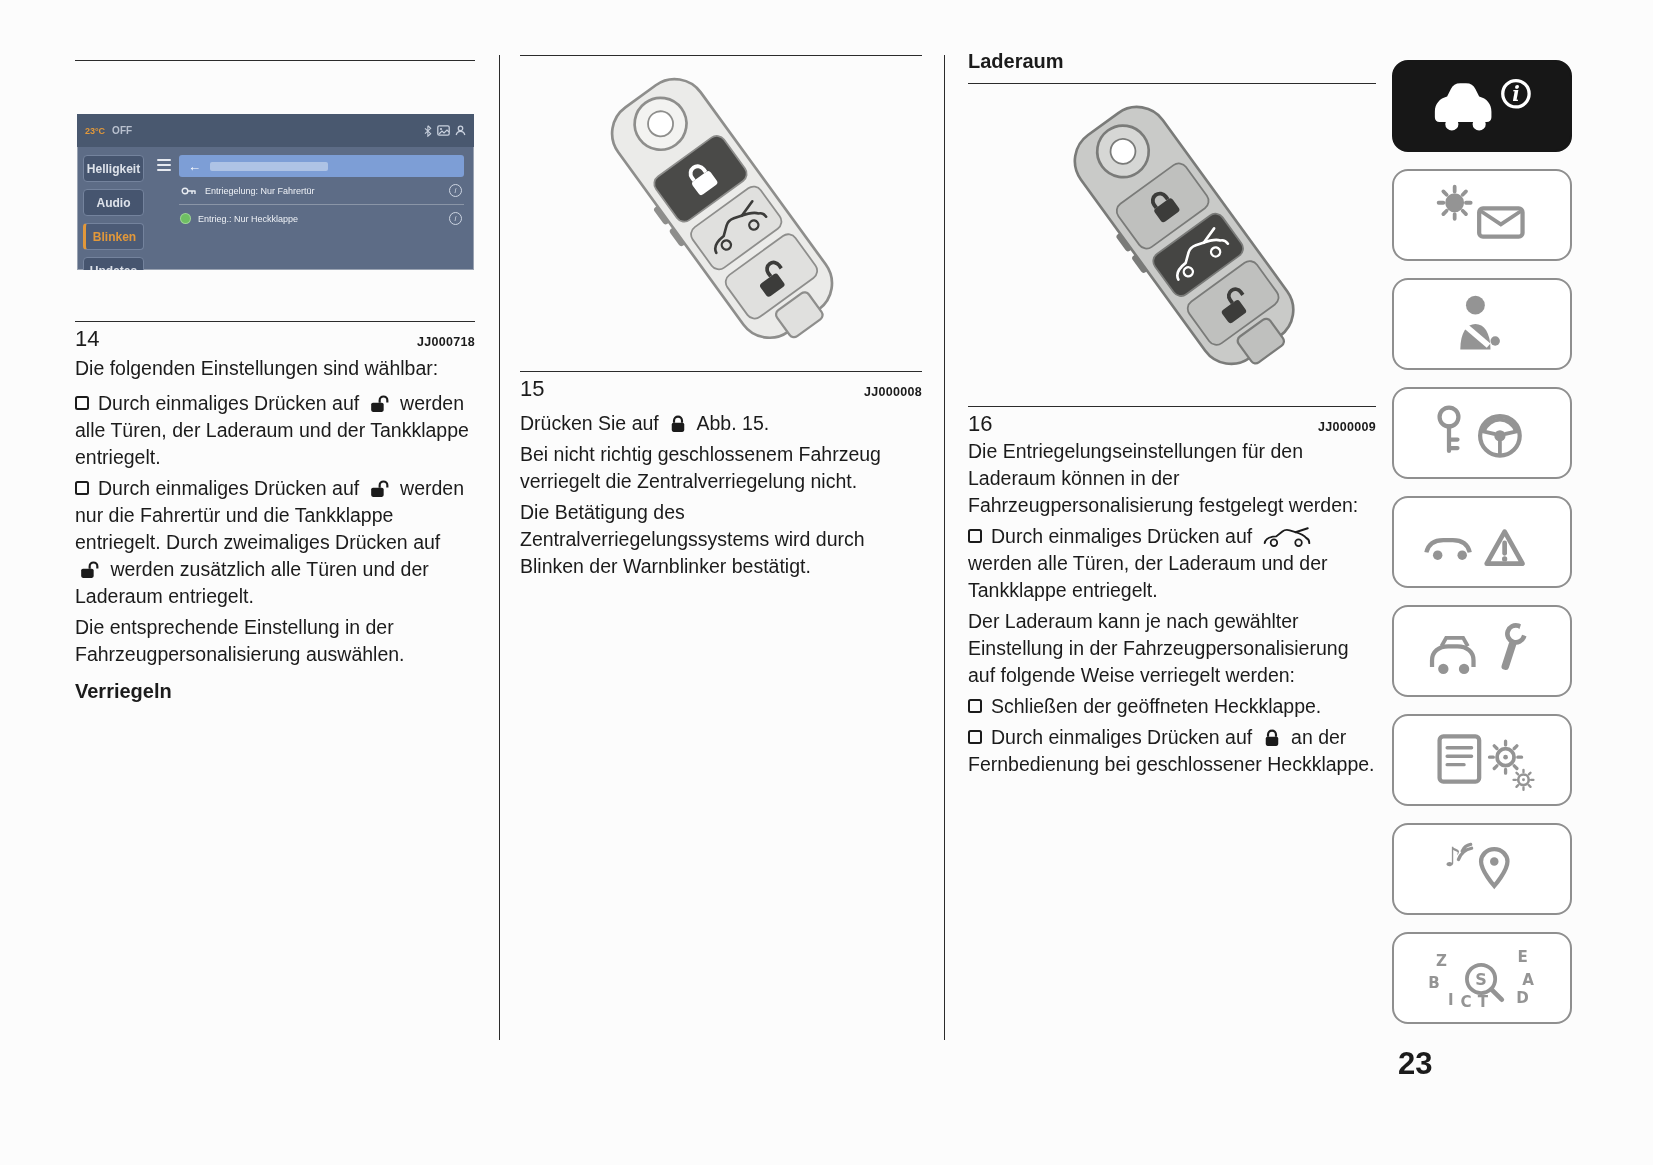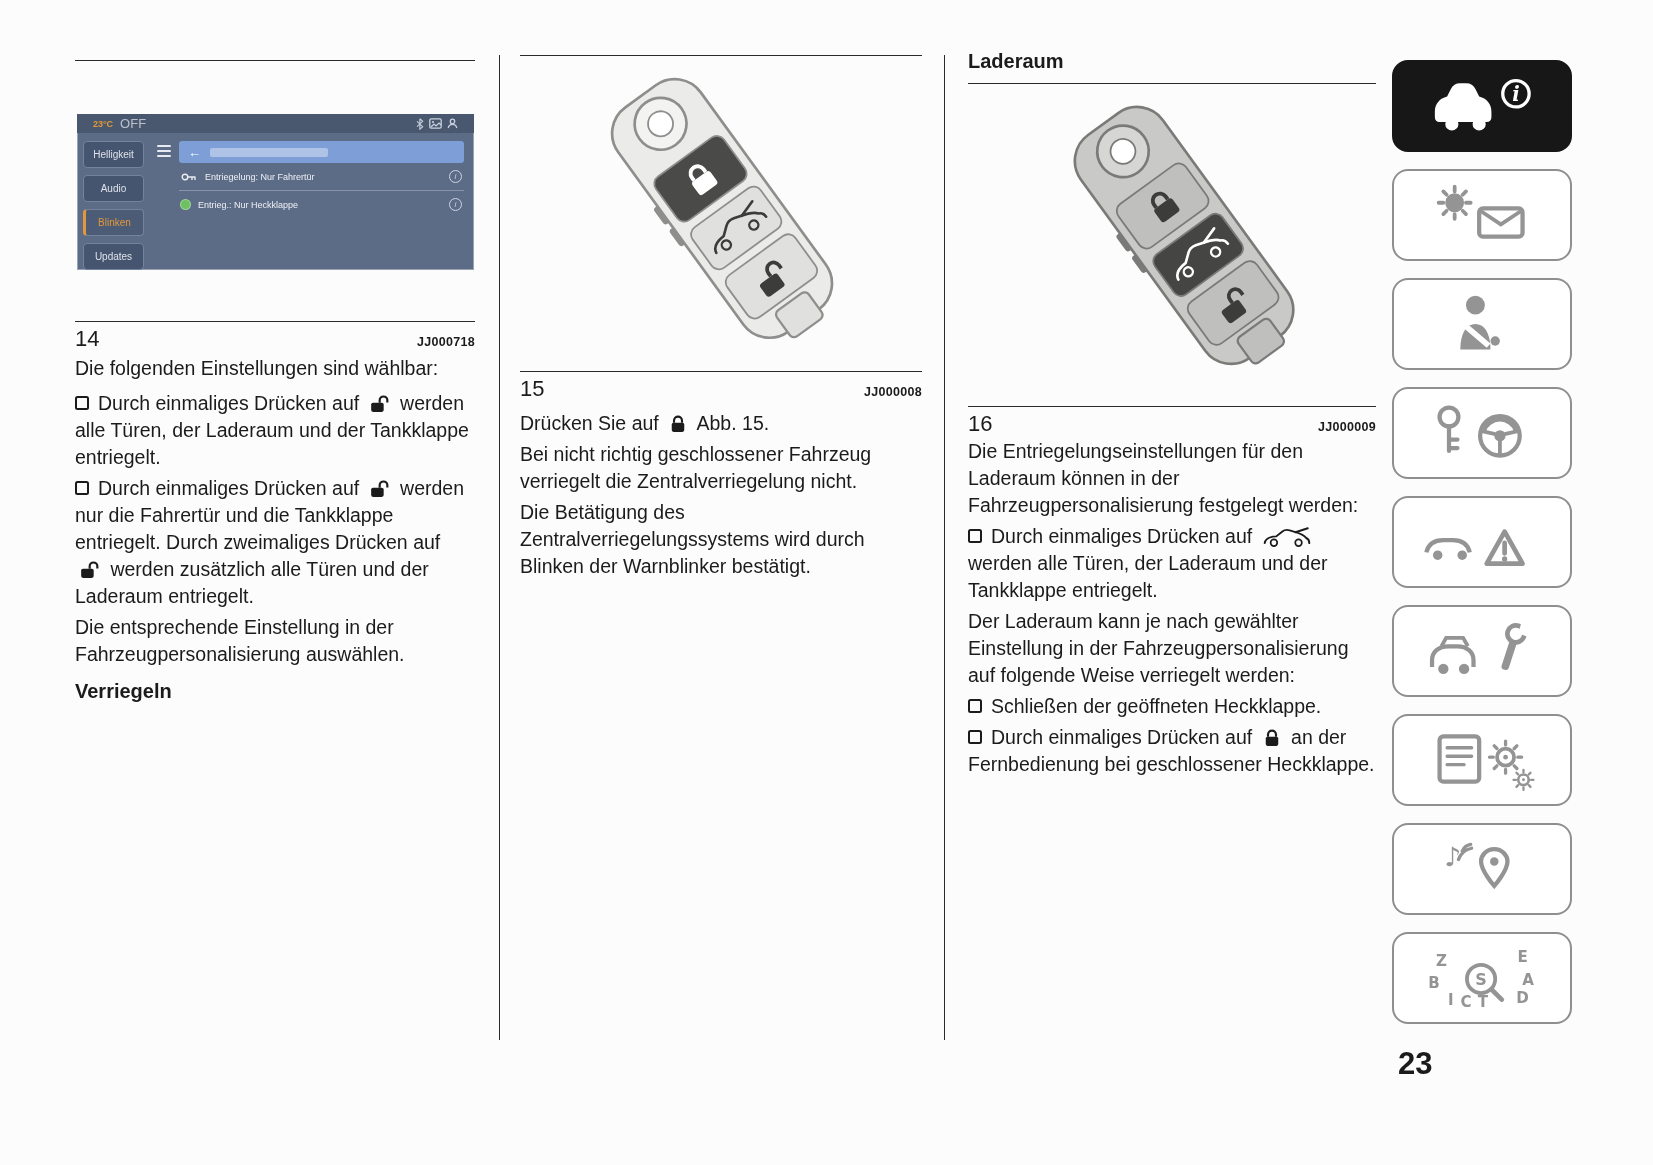--- a/index.html
+++ b/index.html
@@ -27,28 +27,28 @@
   .sq{display:inline-block;width:10px;height:10px;border:2px solid #1b1b1b;border-radius:2.5px;
       margin-right:9px;vertical-align:0;}
   .ti{display:inline-block;vertical-align:-4px;margin:0 4px;}
   .ti svg{display:block;color:#1b1b1b;}
 
   .colheading{font-size:20px;font-weight:bold;}
 
   
   .shot{position:absolute;left:2px;width:397px;height:156px;background:#5d6c86;overflow:hidden;
         box-shadow:0 0 0 1px #9aa3b2 inset;}
-  .shot-top{height:19px;background:#49586f;display:flex;align-items:center;padding:0 16px;gap:7px;justify-content:center;}
+  .shot-top{height:33px;background:#49586f;display:flex;align-items:center;padding:0 8px;gap:7px;justify-content:center;}
   .shot-temp{color:#e2983a;font-size:9px;font-weight:bold;}
-  .shot-off{color:#b9c1cf;font-size:13px;}
+  .shot-off{color:#b9c1cf;font-size:10px;font-weight:bold;}
   .shot-status{margin-left:auto;display:flex;align-items:center;gap:5px;}
   .shot-body{display:flex;height:137px;}
   .shot-menu{width:72px;padding:8px 5px 0 6px;box-sizing:border-box;}
   .shot-menu-item{height:25px;margin-bottom:7px;background:#46556f;border:1px solid #74839d;border-radius:4px;
-        color:#dde2ea;font-size:10px;display:flex;align-items:center;justify-content:center;}
+        color:#dde2ea;font-size:12px;display:flex;align-items:center;justify-content:center;font-weight:bold;}
   .shot-menu-item.sel{color:#e2983a;border-left:3px solid #e2983a;background:#4c5b76;}
   .shot-burger{width:30px;padding-top:12px;display:flex;flex-direction:column;align-items:center;gap:3px;}
   .shot-burger i{display:block;width:14px;height:2px;background:#e7eaf0;border-radius:1px;}
   .shot-main{flex:1;padding:8px 10px 0 0;}
   .shot-title{height:22px;background:#7d9ed6;border-radius:3px;display:flex;align-items:center;color:#fff;}
   .shot-back{font-size:13px;margin:0 9px;color:#ffffff;}
   .shot-title-ghost{width:118px;height:9px;border-radius:2px;background:rgba(255,255,255,.38);}
   .shot-row{height:27px;display:flex;align-items:center;gap:8px;color:#eef1f6;font-size:9px;padding:0 2px;}
   .shot-row.first{border-bottom:1px solid rgba(255,255,255,.28);}
   .info-badge{margin-left:auto;width:11px;height:11px;border:1px solid #cdd5e2;border-radius:50%;
@@ -218,21 +218,21 @@
     </div>
 
     <div class="text" style="top:410px;">
       <p>
         <span>Drücken Sie auf</span>
         <span class="ti"><svg width="20" height="20" viewBox="0 0 24 24">
               <use href="#ic-lock-closed"></use>
             </svg></span>
         <span>Abb. 15.</span>
       </p>
-      <p>Bei nicht richtig geschlossener Fahrzeug verriegelt die Zentralverriegelung nicht.</p>
+      <p>Bei nicht richtig geschlossenem Fahrzeug verriegelt die Zentralverriegelung nicht.</p>
       <p>Die Betätigung des Zentralverriegelungssystems wird durch Blinken der Warnblinker bestätigt.</p>
     </div>
   </div>
 
   <div class="col" id="col3">
     <div class="colheading abs" style="top:50px;">Laderaum</div>
     <div class="rule abs" style="left:0;right:0;top:83px;"></div>
 
     <svg class="fob fob16" style="left:50px;top:90px;" width="338" height="302" viewBox="0 0 360 340">
         <use href="#fob"></use>

